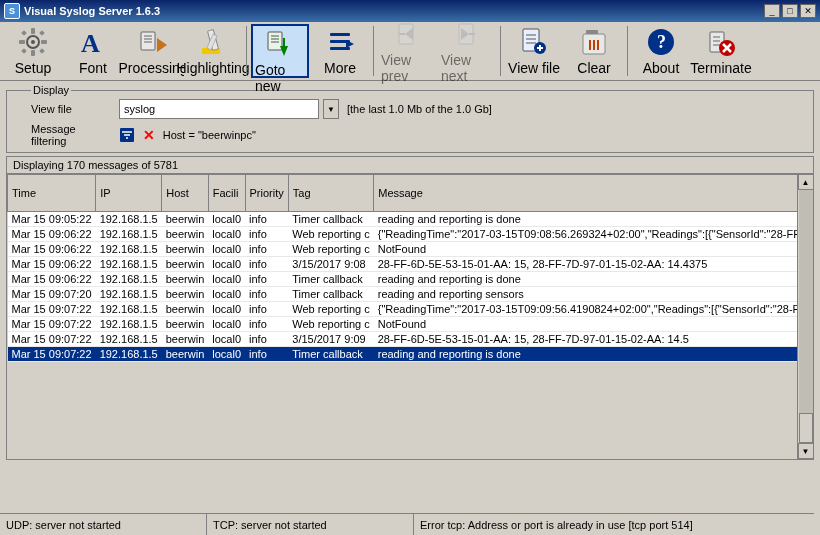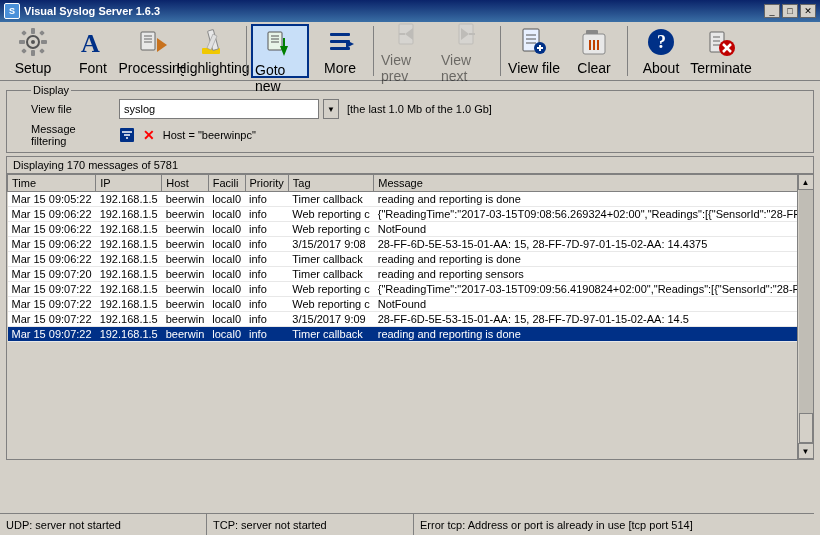--- a/index.html
+++ b/index.html
@@ -175,21 +175,21 @@
     table {
       width: 100%;
       border-collapse: collapse;
       font-size: 11px;
     }
     thead tr {
       background: #d4d0c8;
     }
     thead th {
       border: 1px solid #808080;
-      padding: 2px 4px;
+      padding: 12px 4px;
       text-align: left;
       font-weight: normal;
       white-space: nowrap;
     }
     tbody tr {
       background: white;
     }
     tbody tr.selected {
       background: #003087;
       color: white;

